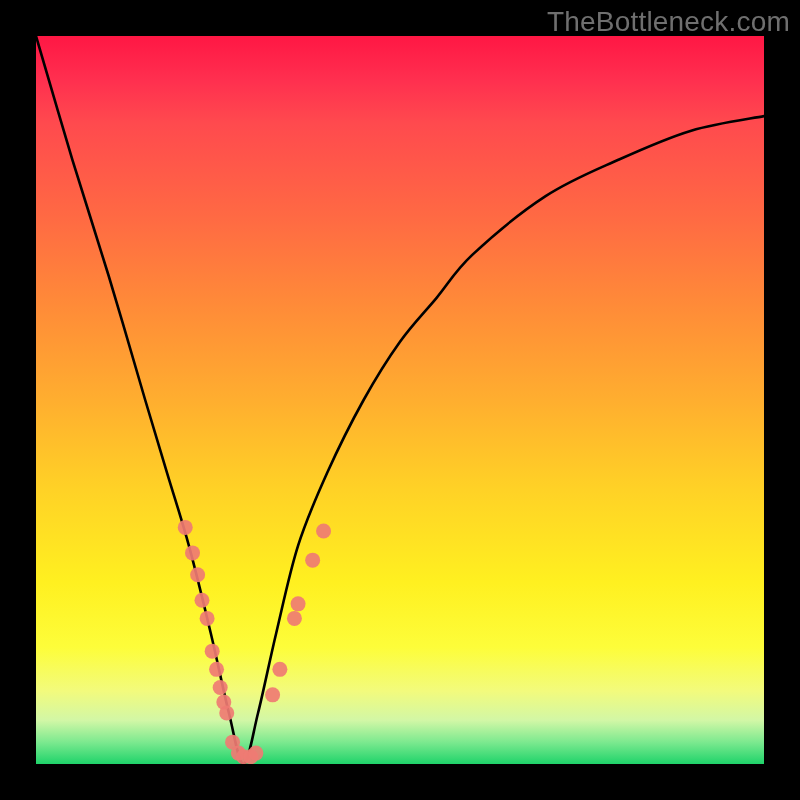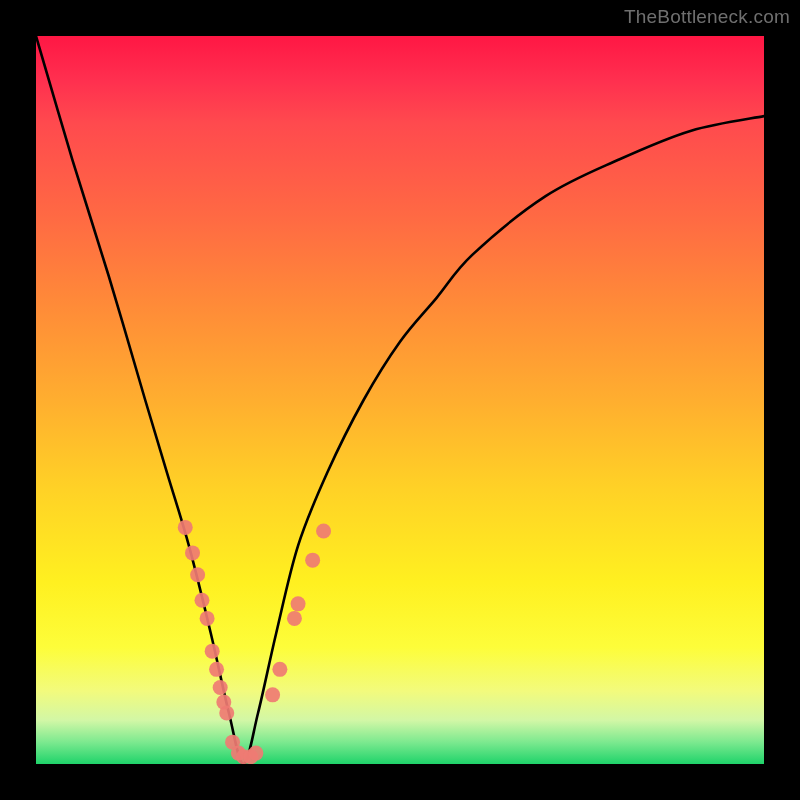--- a/index.html
+++ b/index.html
@@ -39,21 +39,21 @@
       #d2f7a6 94%,
       #7ce98f 97%,
       #1fd36a 100%
     );
   }
   .watermark {
     position: absolute;
     top: 6px;
     right: 10px;
     color: #6f6f6f;
-    font-size: 19px;
+    font-size: 28px;
     font-weight: 500;
     letter-spacing: 0.2px;
     user-select: none;
   }
   svg.curves {
     position: absolute;
     top: 0;
     left: 0;
   }
 </style>

